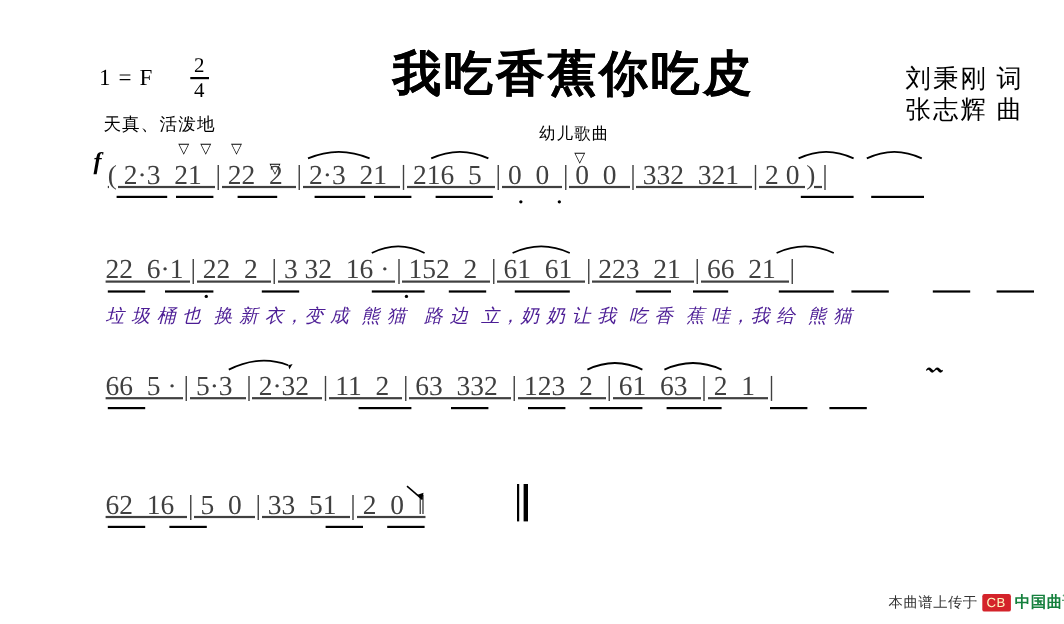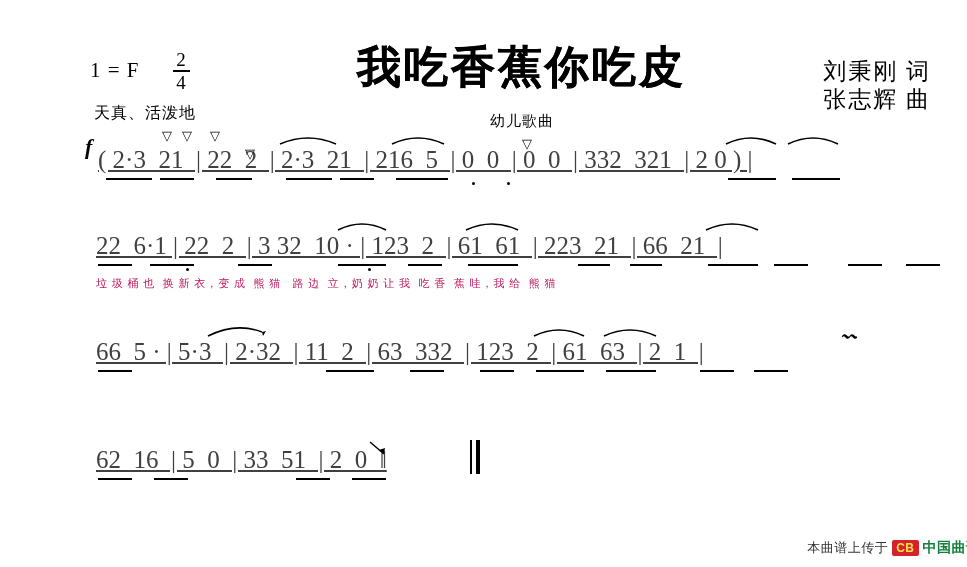--- a/index.html
+++ b/index.html
@@ -97,24 +97,25 @@
     font-family: "Liberation Serif", serif;
     font-size: 25px;
     letter-spacing: 0px;
     color: #404040;
     white-space: pre;
     text-decoration: underline;
   }
   .lyric-line {
     position: absolute;
     font-family: "Liberation Serif", serif;
-    font-size: 11px;
-    color: #be185d;
+    font-size: 17px;
+    color: #4c1d95;
     white-space: pre;
     letter-spacing: 1px;
+    font-style: italic;
   }
   .dyn-f {
     position: absolute;
     left: 47px;
     top: 134px;
     font-family: "Liberation Serif", serif;
     font-style: italic;
     font-weight: bold;
     font-size: 22px;
     color: #000;
@@ -161,22 +162,22 @@
     align-items: center;
     font-size: 13px;
     color: #333;
     letter-spacing: 0.5px;
   }
   .footer .logo-box {
     display: inline-flex;
     align-items: center;
     justify-content: center;
     background: #d4232a;
-    color: #fde047;
-    font-weight: bold;
+    color: #fef9c3;
+    font-weight: normal;
     font-size: 12px;
     padding: 1px 4px;
     margin: 0 4px;
     border-radius: 2px;
     font-family: "Liberation Sans", sans-serif;
     text-align: center;
   }
   .footer .site {
     color: #15803d;
     font-weight: bold;
@@ -233,21 +234,21 @@
 
   <div class="vmark" style="left:124px; top:128px;">▽</div>
   <div class="vmark" style="left:144px; top:128px;">▽</div>
   <div class="vmark" style="left:172px; top:128px;">▽</div>
   <div class="vmark" style="left:207px; top:146px;">▽</div>
   <div class="vmark" style="left:484px; top:136px;">▽</div>
 
   <div class="dot" style="left:434px; top:182px;"></div>
   <div class="dot" style="left:469px; top:182px;"></div>
 
-  <div class="note-line" style="left:58px; top:232px;">22  6·1 | 22  2  | 3 32  10 · | 123  2  | 61  61  | 223  21  | 66  21  |</div>
+  <div class="note-line" style="left:58px; top:232px;">22  6·1 | 22  2  | 3 32  16 · | 152  2  | 61  61  | 223  21  | 66  21  |</div>
   <div class="lyric-line" style="left:58px; top:276px;">垃 圾 桶 也  换 新 衣，变 成  熊 猫   路 边  立，奶 奶 让 我  吃 香  蕉 哇，我 给  熊 猫</div>
   <div class="beam" style="left:60px; top:264px; width:34px;"></div>
   <div class="beam" style="left:112px; top:264px; width:44px;"></div>
   <div class="beam" style="left:200px; top:264px; width:34px;"></div>
   <div class="beam" style="left:300px; top:264px; width:48px;"></div>
   <div class="beam" style="left:370px; top:264px; width:34px;"></div>
   <div class="beam" style="left:430px; top:264px; width:50px;"></div>
   <div class="beam" style="left:540px; top:264px; width:32px;"></div>
   <div class="beam" style="left:592px; top:264px; width:32px;"></div>
   <div class="beam" style="left:670px; top:264px; width:50px;"></div>

